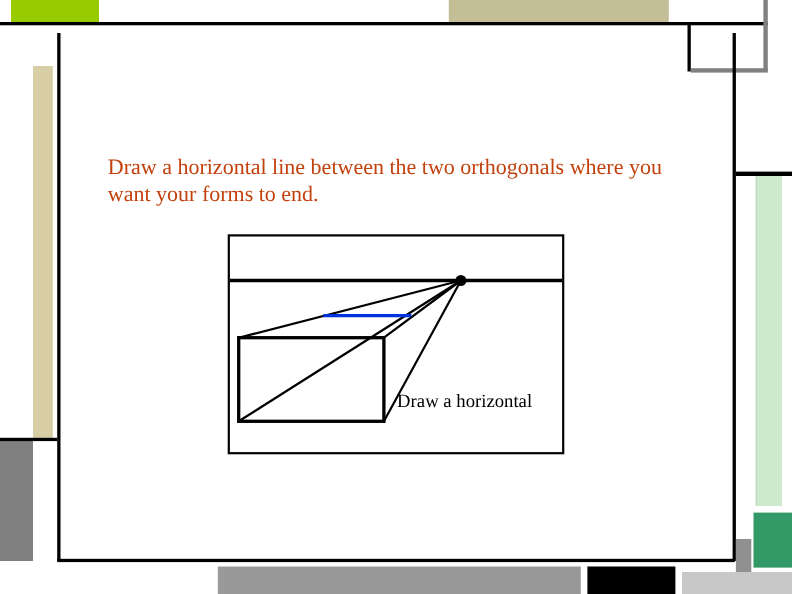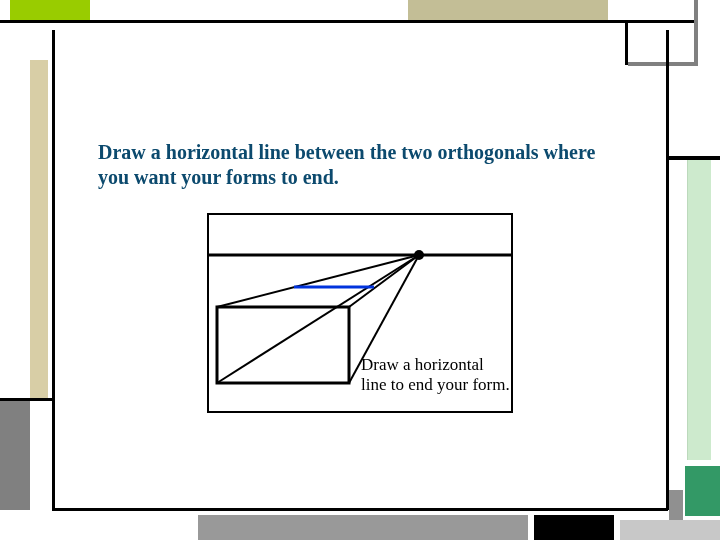--- a/index.html
+++ b/index.html
@@ -28,23 +28,23 @@
     text-align: center;
     font-size: 40px;
     color: #000;
   }
   .bodytext {
     position: absolute;
     left: 98px;
     top: 140px;
     width: 530px;
     font-size: 20px;
-    font-weight: bold;
+    font-weight: normal;
     line-height: 1.25;
-    color: #0c4a6e;
+    color: #c2410c;
   }
   .figure {
     position: absolute;
     left: 207px;
     top: 213px;
     width: 306px;
     height: 200px;
     background: #fff;
     border: 2px solid #000;
     box-sizing: border-box;
@@ -113,16 +113,15 @@
       <line x1="210" y1="40" x2="140" y2="92" stroke="#000" stroke-width="2"></line>
 
       <line x1="210" y1="40" x2="8" y2="168" stroke="#000" stroke-width="2"></line>
       <line x1="210" y1="40" x2="140" y2="168" stroke="#000" stroke-width="2"></line>
 
       <rect x="8" y="92" width="132" height="76" fill="none" stroke="#000" stroke-width="3"></rect>
 
       <line x1="85" y1="72" x2="165" y2="72" stroke="#0033DD" stroke-width="3"></line>
     </svg>
     <div class="caption" style="left:152px; top:140px;">Draw a horizontal</div>
-    <div class="caption" style="left:152px; top:160px;">line to end your form.</div>
   </div>
 
 </div>
 
 </body></html>

